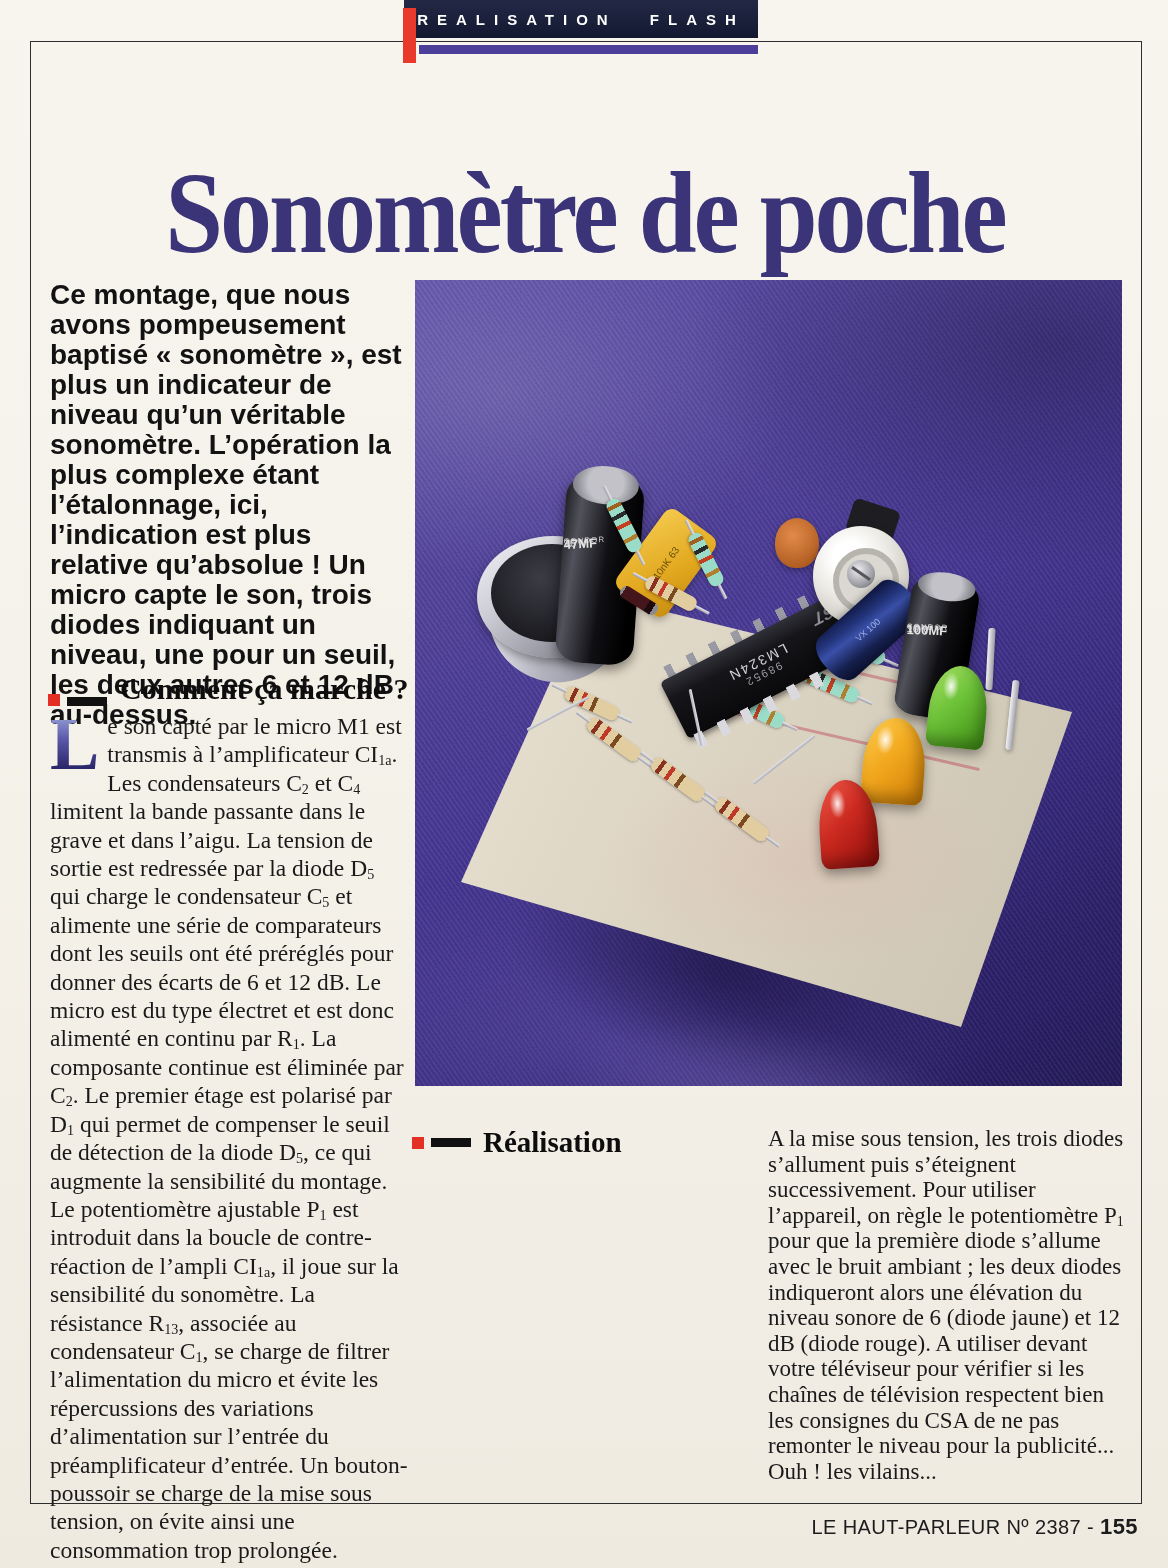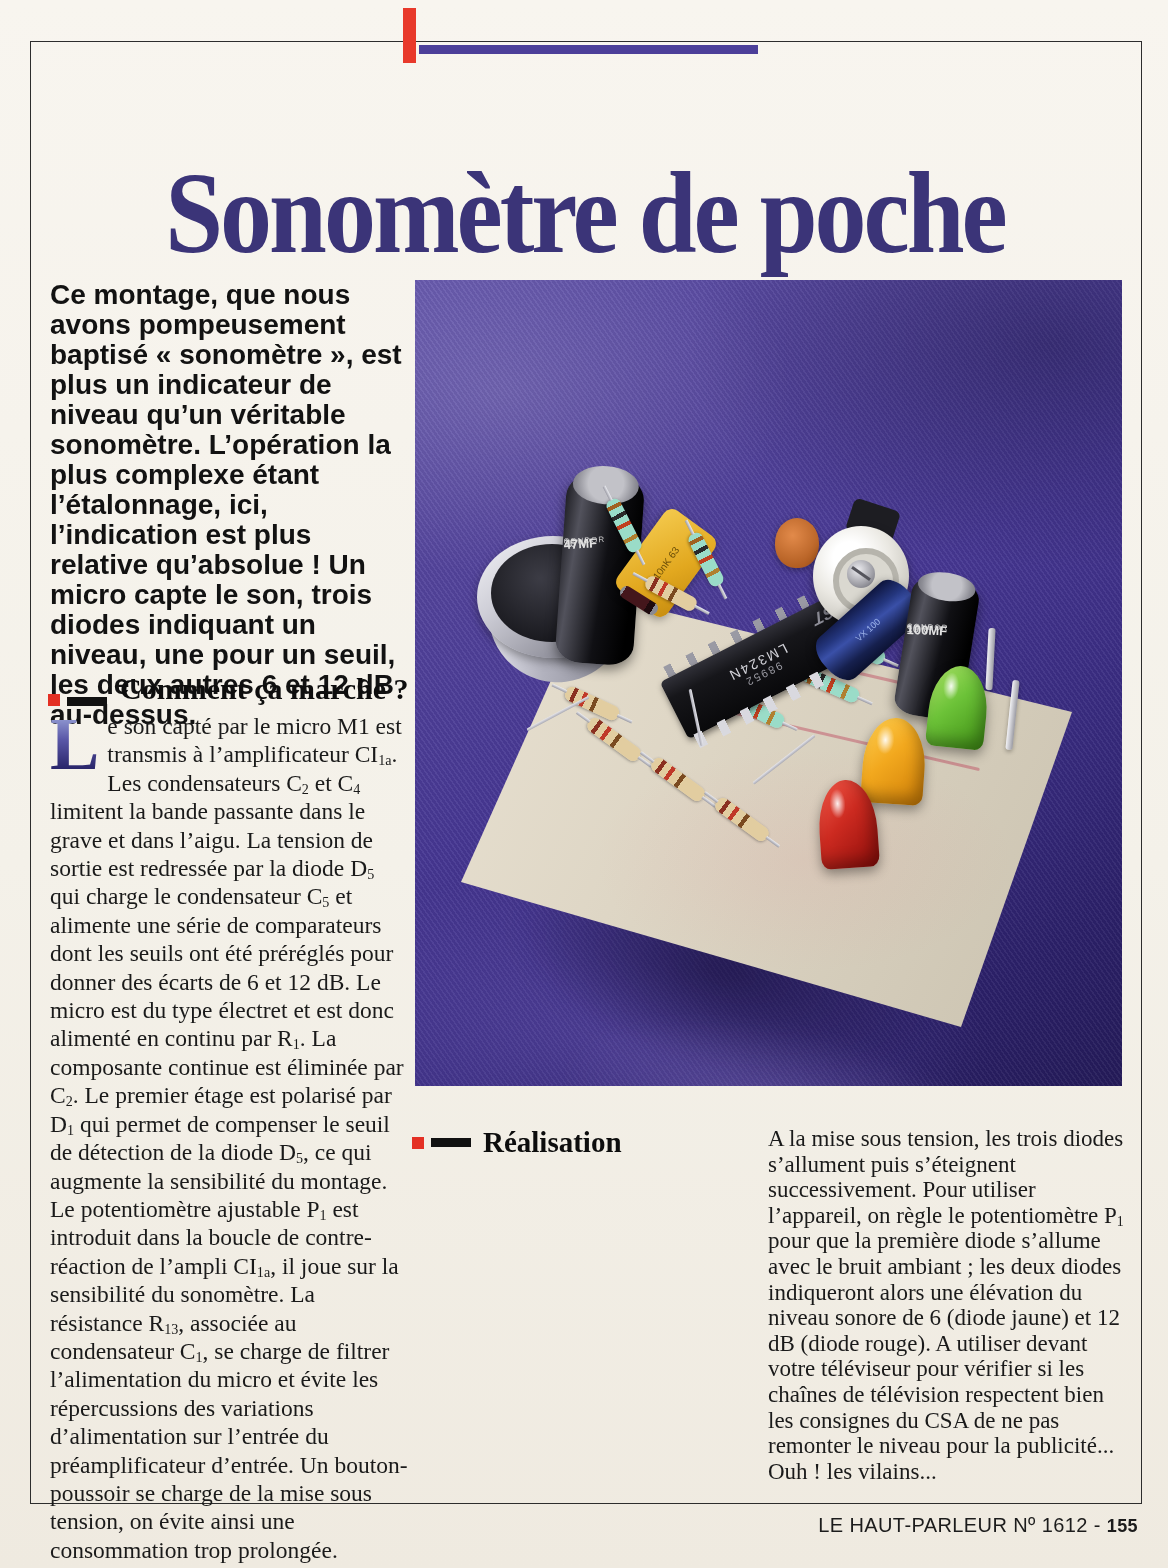--- a/index.html
+++ b/index.html
@@ -44,21 +44,21 @@
   .col-right{left:768px;width:358px;}
   .col p{margin:0;}
   .col .p-gap{margin-bottom:24px;}
   .h-real{position:relative;display:inline-flex;align-items:center;gap:7px;margin:4px 16px 16px 0;}
   .h-real .sq{width:12px;height:12px;background:#e43024;}
   .h-real .dash{width:40px;height:9px;background:#111;}
   .h-real .h-text{font-weight:bold;font-size:29px;color:#0d0d0d;margin-left:5px;white-space:nowrap;}
   
   .footer{position:absolute;right:30px;top:1514px;
           font-family:"Liberation Sans","DejaVu Sans",sans-serif;font-size:20px;color:#1c1c1c;letter-spacing:0.4px;}
-  .footer b{font-size:18px;}
+  .footer b{font-size:22px;}
   
   .photo{position:absolute;left:415px;top:280px;width:707px;height:806px;overflow:hidden;
     background:
       radial-gradient(420px 260px at 12% 14%, rgba(255,255,255,0.12), transparent 70%),
       radial-gradient(520px 320px at 90% 8%, rgba(0,0,25,0.28), transparent 70%),
       radial-gradient(520px 240px at 28% 94%, rgba(175,150,255,0.17), transparent 72%),
       repeating-linear-gradient(55deg, rgba(255,255,255,0.05) 0 1.5px, rgba(18,8,50,0.06) 1.5px 4px),
       linear-gradient(150deg,#6355ab 0%,#54459c 25%,#473893 48%,#392c80 68%,#2c2169 85%,#241b58 100%);}
   .photo *{position:absolute;}
   .board-shadow{left:10px;top:550px;width:600px;height:280px;transform:rotate(14deg);
@@ -157,20 +157,23 @@
   .wire{height:3px;border-radius:2px;background:linear-gradient(#e6e6ec,#a8a8b2);}
 </style>
 </head>
 <body>
 
 <div class="page">
 
   <div class="frame"></div>
 
   <div class="banner-purple"></div>
+  <div class="banner-navy">
+    <span>REALISATION FLASH</span>
+  </div>
   <div class="banner-red"></div>
 
   <h1 class="title">Sonomètre de poche</h1>
 
   <div class="intro">Ce montage, que nous avons pompeusement baptisé « sonomètre », est plus un indicateur de niveau qu’un véritable sonomètre. L’opération la plus complexe étant l’étalonnage, ici, l’indication est plus relative qu’absolue ! Un micro capte le son, trois diodes indiquant un niveau, une pour un seuil, les deux autres 6 et 12 dB au-dessus.</div>
 
   <div class="h-heading h-how">
     <span class="sq"></span>
     <span class="dash"></span>
     <span class="h-text">Comment ça marche ?</span>
@@ -266,16 +269,16 @@
       <span class="dash"></span>
       <span class="h-text">Réalisation</span>
     </div>
   </div>
 
   <div class="col col-right">
     <p>A la mise sous tension, les trois diodes s’allument puis s’éteignent successivement. Pour utiliser l’appareil, on règle le potentiomètre P<sub>1</sub> pour que la première diode s’allume avec le bruit ambiant ; les deux diodes indiqueront alors une élévation du niveau sonore de 6 (diode jaune) et 12 dB (diode rouge). A utiliser devant votre téléviseur pour vérifier si les chaînes de télévision respectent bien les consignes du CSA de ne pas remonter le niveau pour la publicité... Ouh ! les vilains...</p>
   </div>
 
   <div class="footer">
-    <span>LE HAUT-PARLEUR Nº 1612 - </span><b>155</b>
+    <span>LE HAUT-PARLEUR Nº 2387 - </span><b>155</b>
   </div>
 
 </div>
 
 </body></html>

